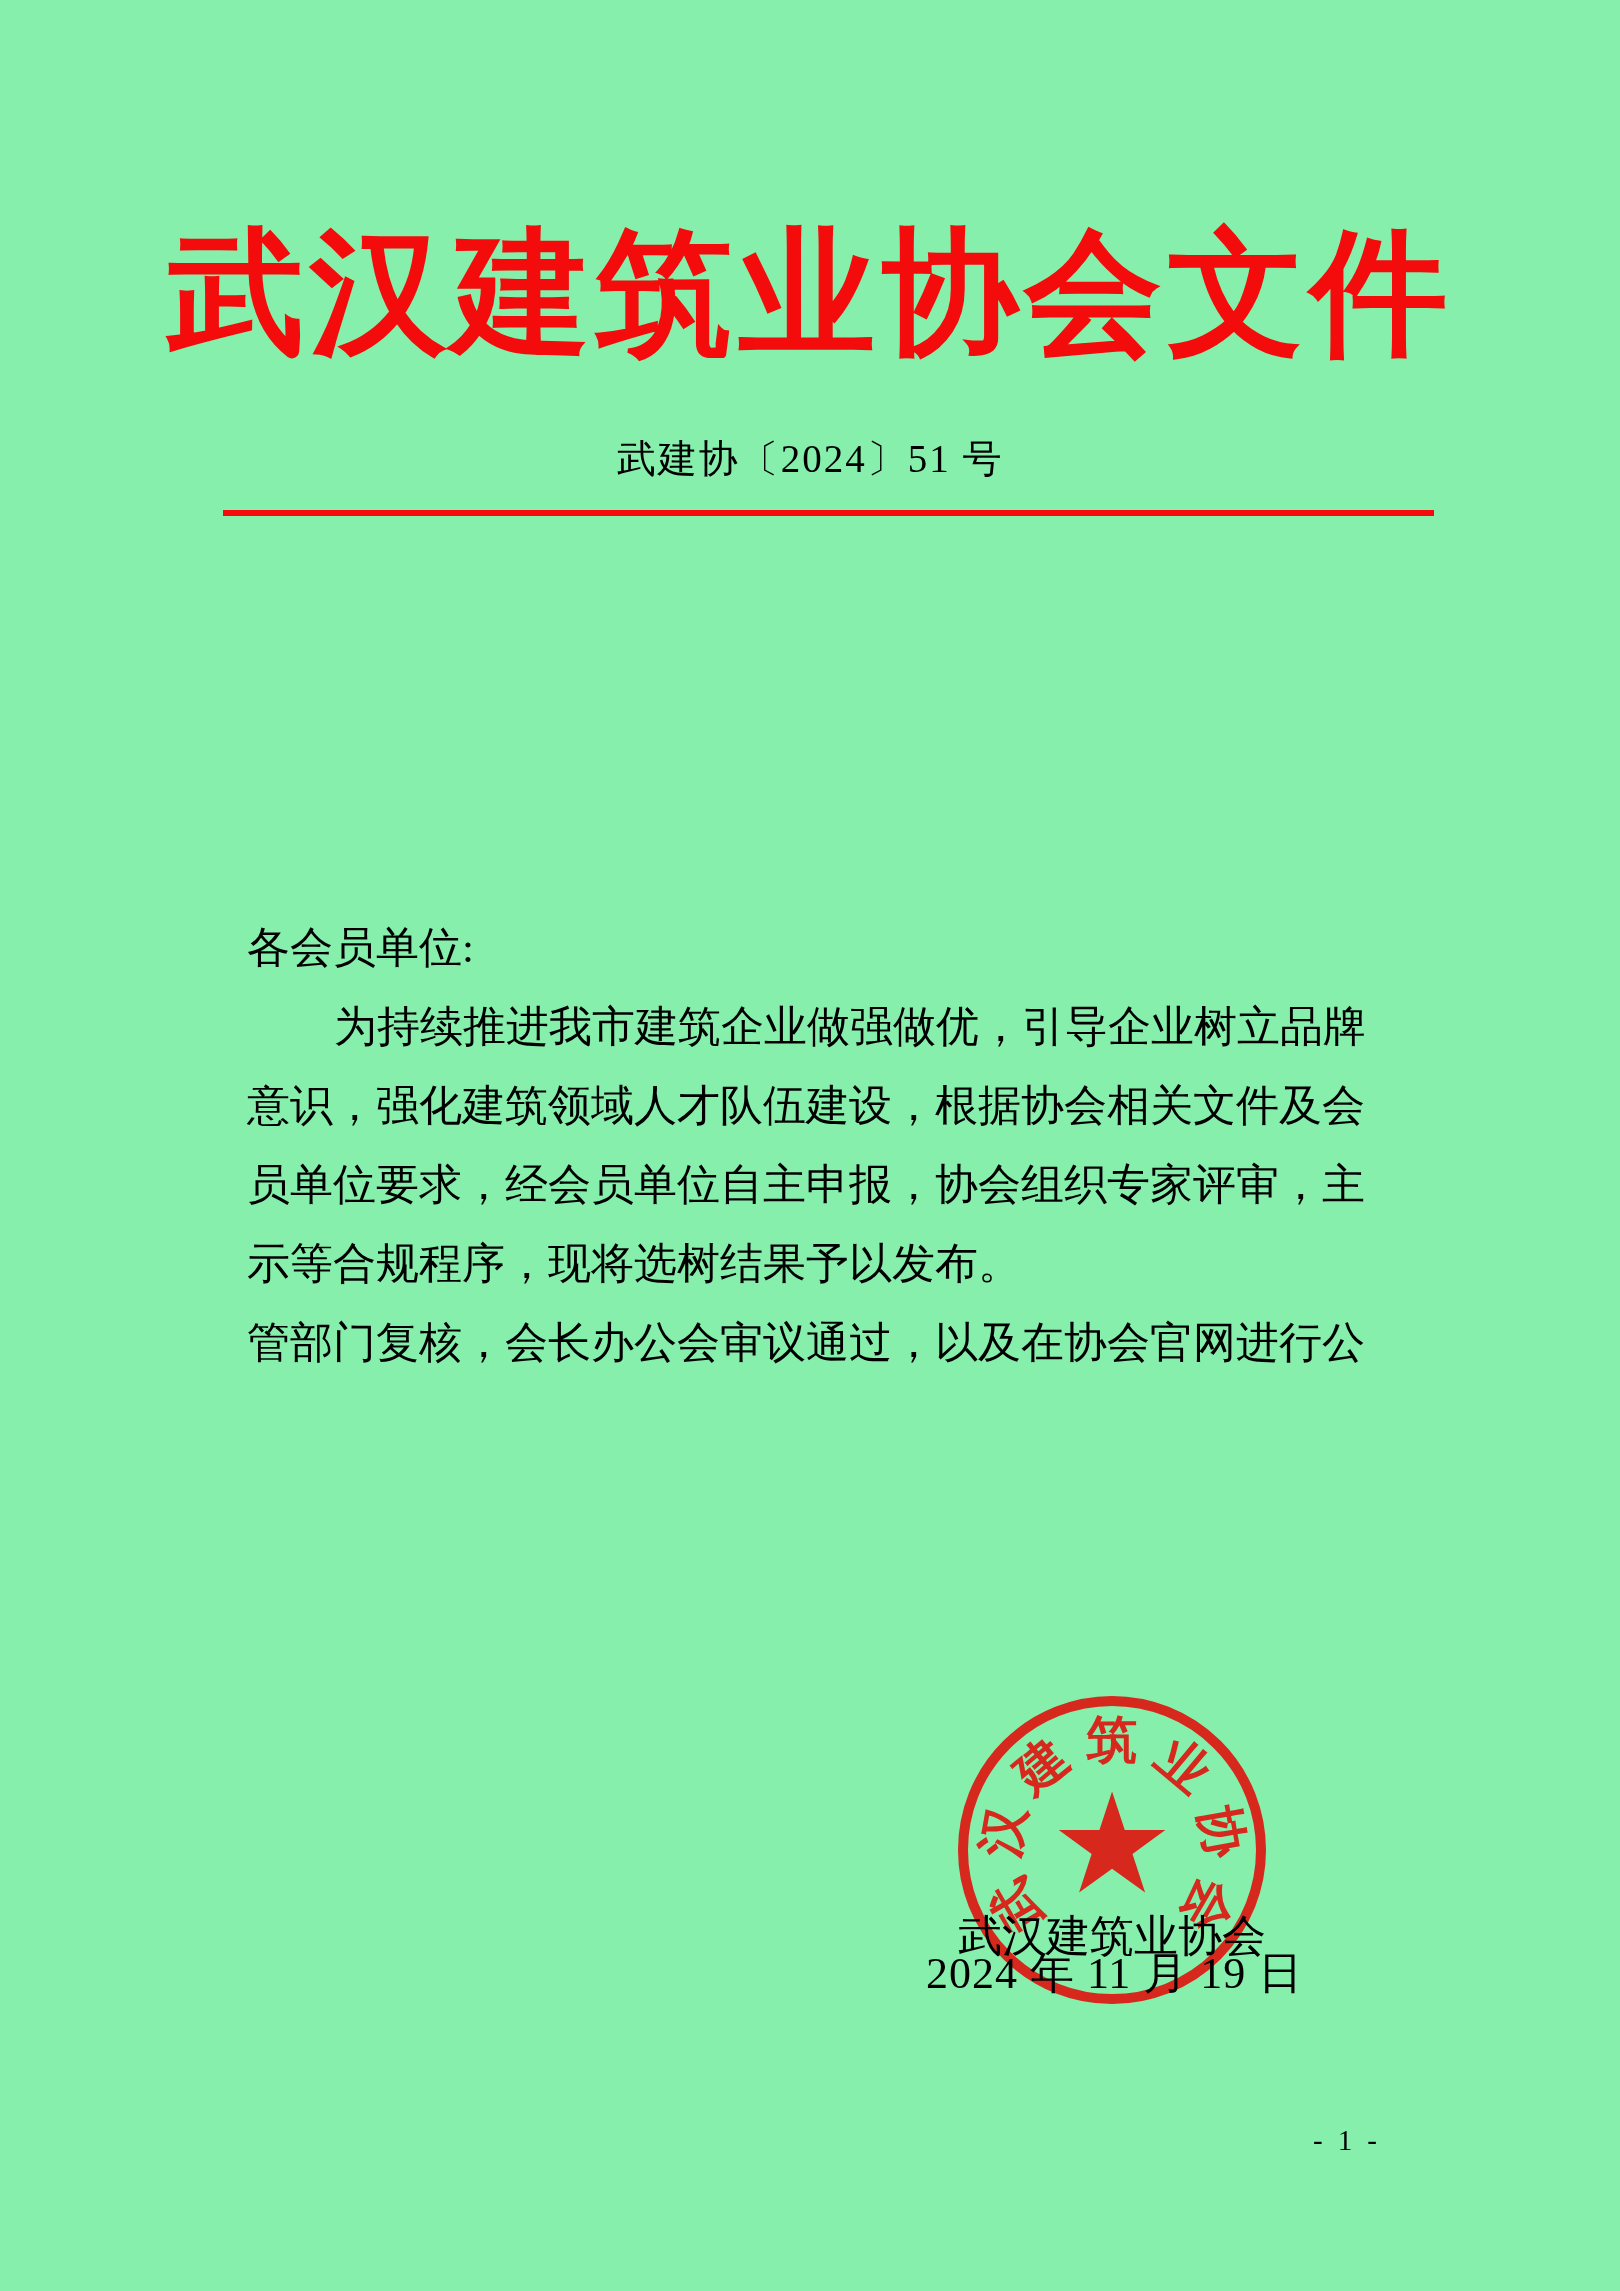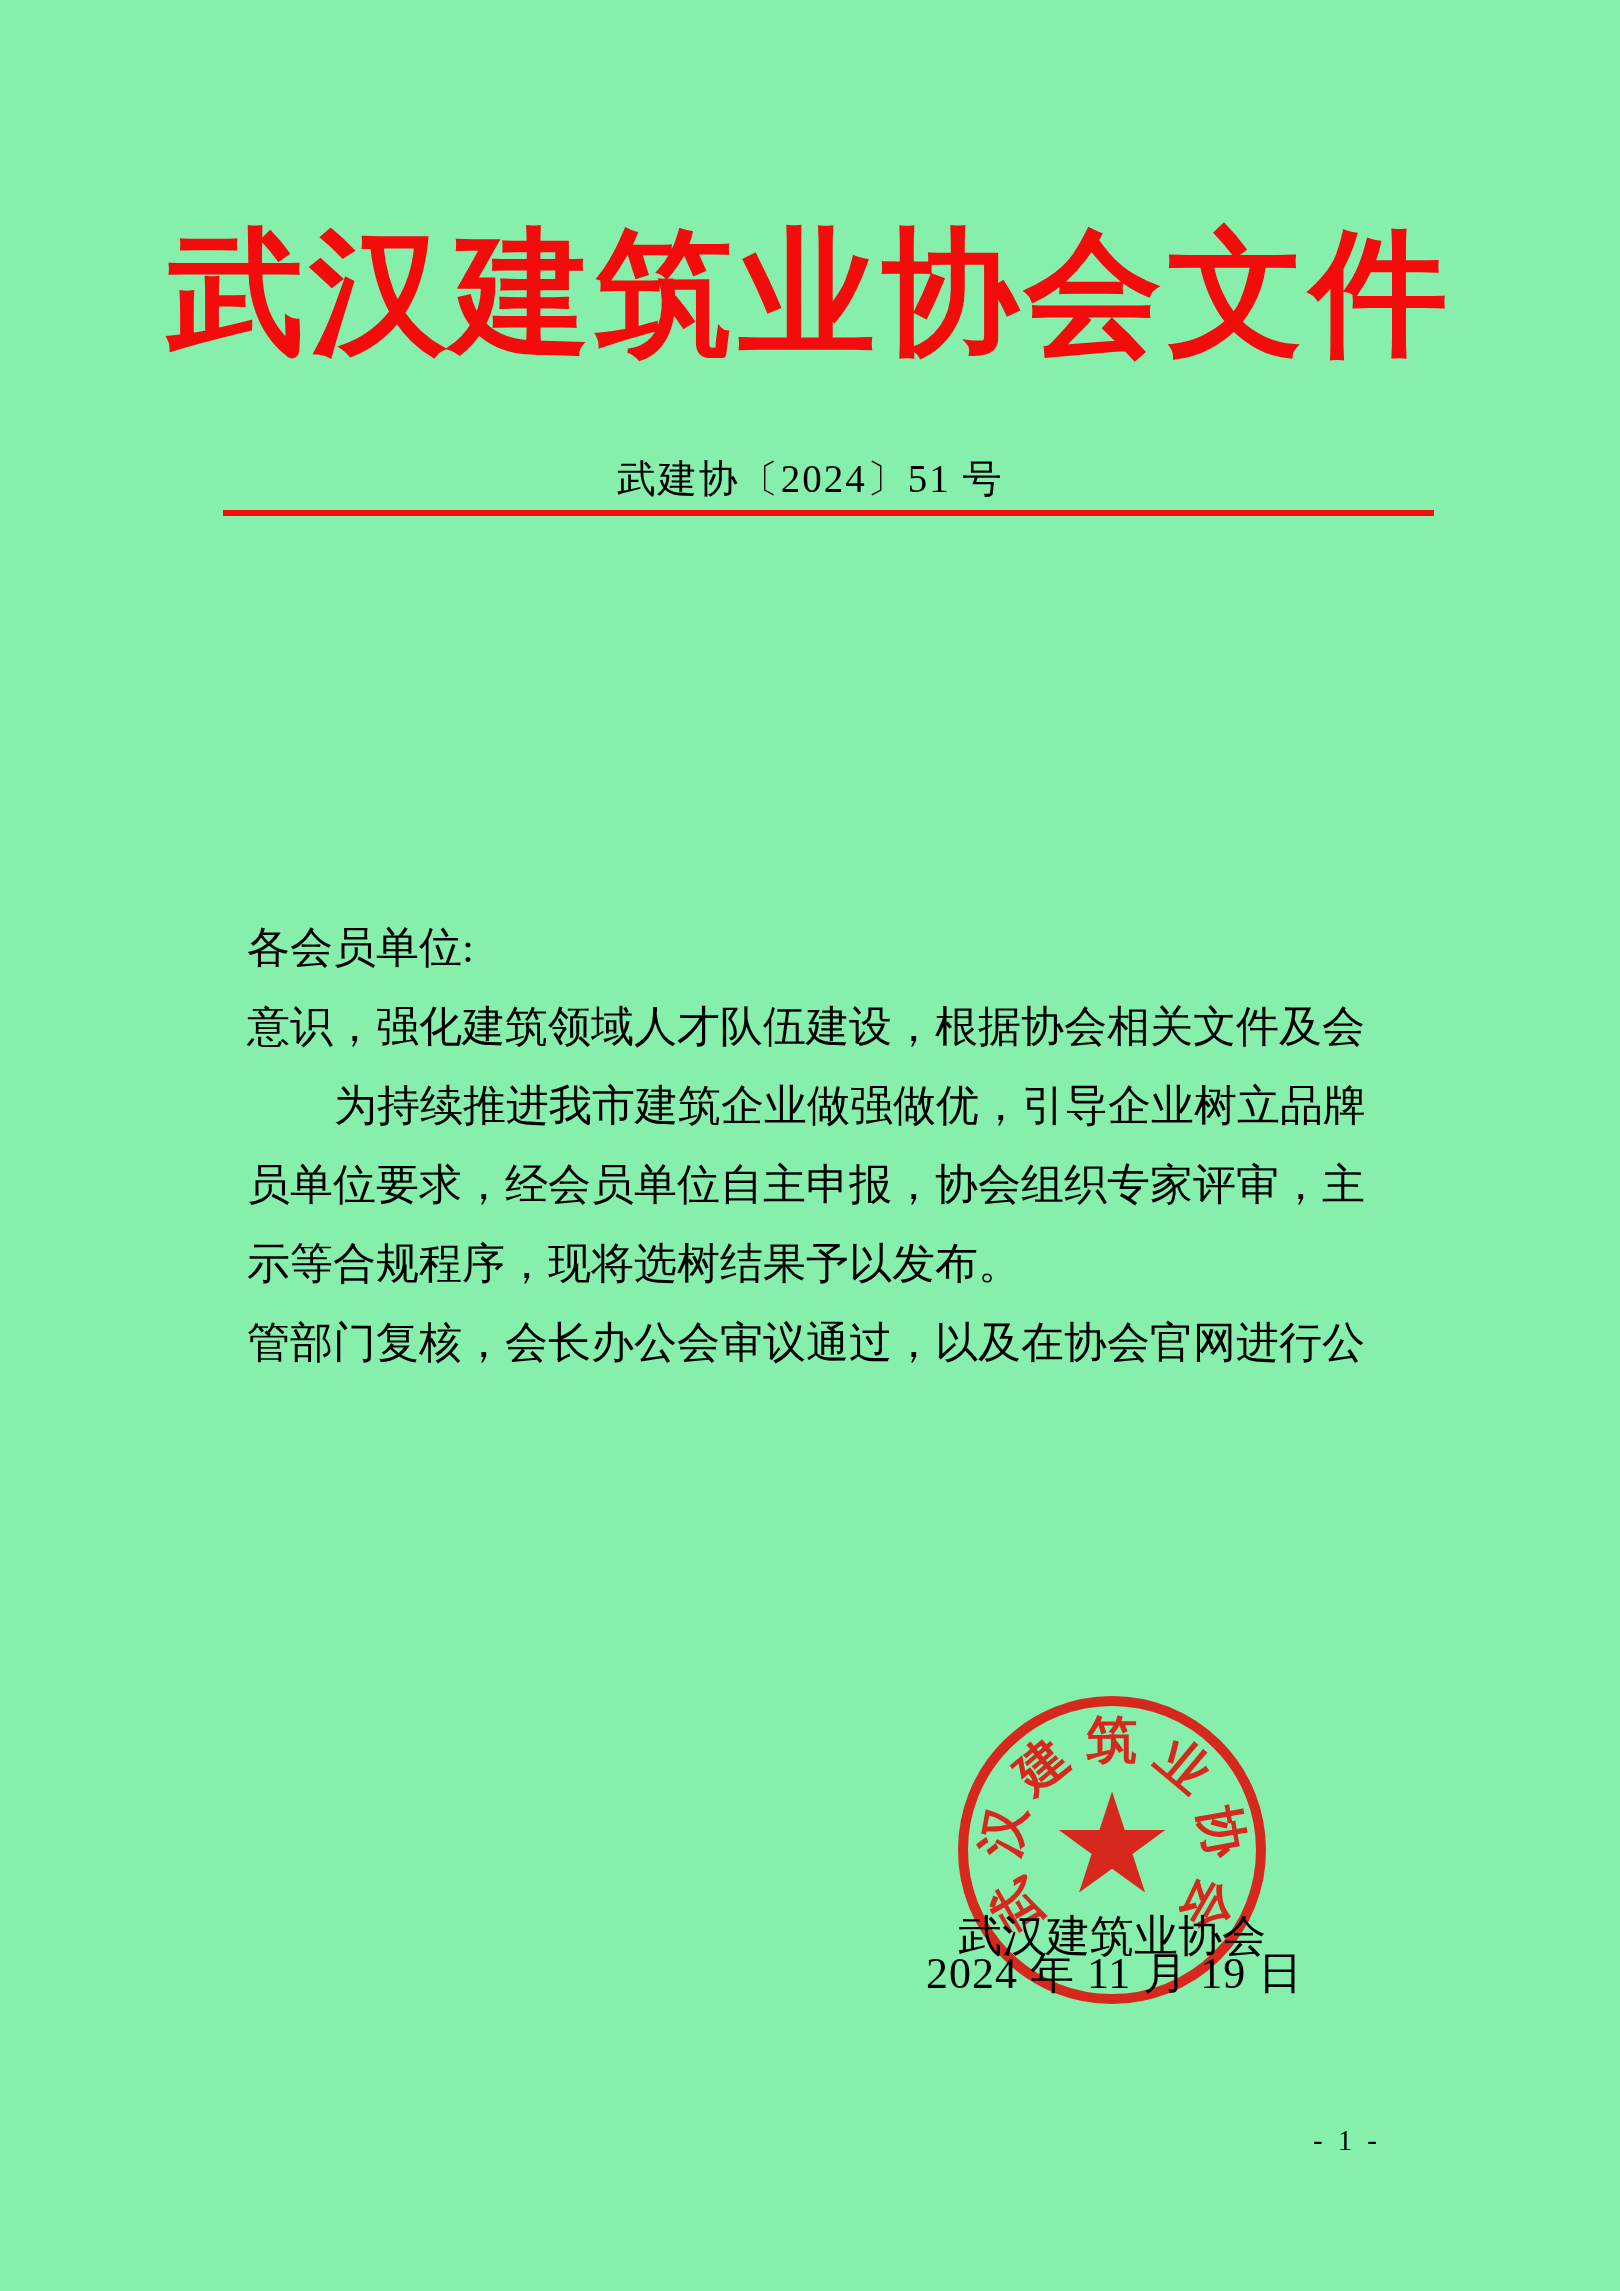--- a/index.html
+++ b/index.html
@@ -16,21 +16,21 @@
   .masthead {
     position:absolute; left:0; top:221px; width:1620px;
     text-align:center;
     font-size:137px; line-height:147px;
     font-weight:bold;
     letter-spacing:5.9px;
     color:#f40b0b;
     white-space:nowrap;
   }
   .doc-number {
-    position:absolute; left:0; top:453px; width:1620px;
+    position:absolute; left:0; top:433px; width:1620px;
     text-align:center;
     font-size:39px; line-height:51px;
     letter-spacing:2px;
     color:#000;
     white-space:nowrap;
   }
   .red-rule {
     position:absolute; left:223px; top:510px;
     width:1211px; height:5.9px;
     background:#f40b0b;
@@ -107,22 +107,22 @@
 
   <div class="masthead">武汉建筑业协会文件</div>
 
   <div class="doc-number">武建协〔2024〕51 号</div>
 
   <div class="red-rule"></div>
 
 
   <div class="body-block">
     <span class="t-line">各会员单位:</span>
+    <span class="t-line indent">为持续推进我市建筑企业做强做优，引导企业树立品牌</span>
     <span class="t-line">意识，强化建筑领域人才队伍建设，根据协会相关文件及会</span>
-    <span class="t-line indent">为持续推进我市建筑企业做强做优，引导企业树立品牌</span>
     <span class="t-line">员单位要求，经会员单位自主申报，协会组织专家评审，主</span>
     <span class="t-line">示等合规程序，现将选树结果予以发布。</span>
     <span class="t-line">管部门复核，会长办公会审议通过，以及在协会官网进行公</span>
   </div>
 
 
   <div class="seal">
     <span class="seal-star">★</span>
     <span class="seal-char" style="transform:rotate(-120deg) translateY(-110px);">武</span>
     <span class="seal-char" style="transform:rotate(-80deg) translateY(-110px);">汉</span>

